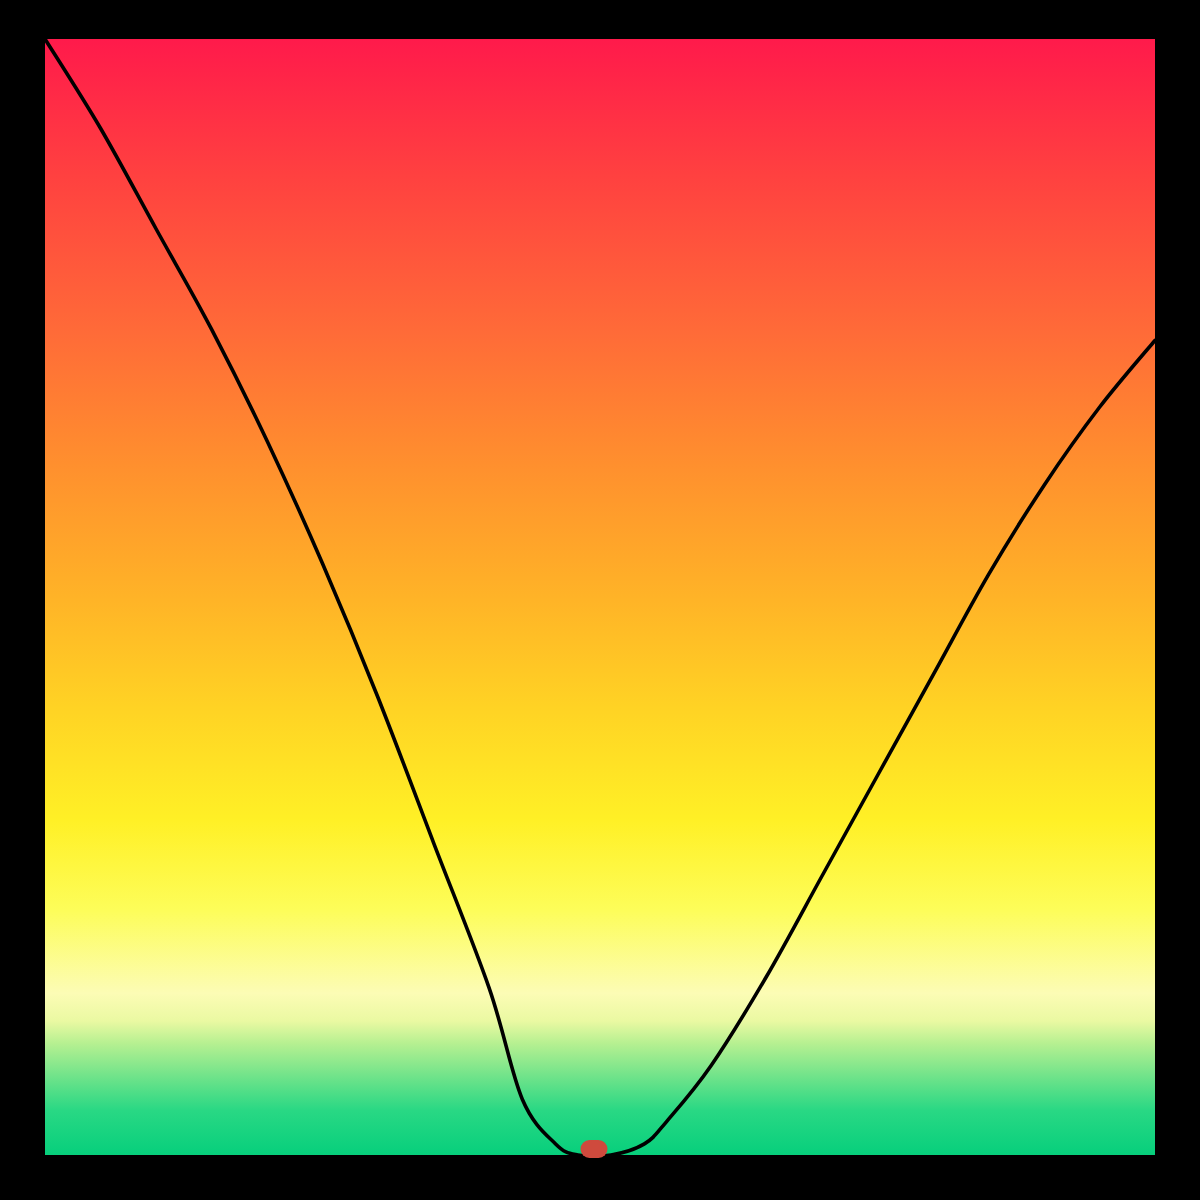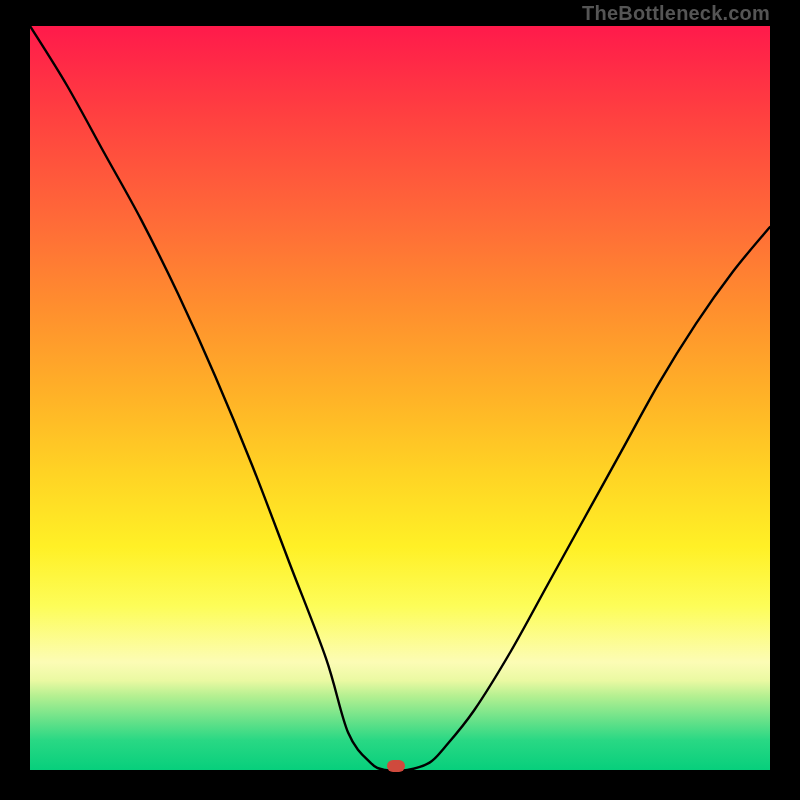--- a/index.html
+++ b/index.html
@@ -65,21 +65,20 @@
     border-radius: 6px;
     transform: translate(-50%, -50%);
     z-index: 10;
   }
 </style>
 </head>
 <body>
 
 <div class="frame">
 
-  <div class="attribution">TheBottleneck.com</div>
 
   <div class="plot-area">
     <svg class="curve" viewBox="0 0 740 744" preserveAspectRatio="none">
       <path id="curve-path" fill="none" stroke="#000" stroke-width="2.4" stroke-linecap="round" stroke-linejoin="round" d="M 0.0 0.0 C 6.2 9.9, 24.7 38.4, 37.0 59.5 C 49.3 80.6, 61.7 104.2, 74.0 126.5 C 86.3 148.8, 98.7 169.9, 111.0 193.4 C 123.3 217.0, 135.7 241.8, 148.0 267.8 C 160.3 293.9, 172.7 321.2, 185.0 349.7 C 197.3 378.2, 209.7 408.0, 222.0 439.0 C 234.3 470.0, 246.7 503.4, 259.0 535.7 C 271.3 567.9, 286.1 603.9, 296.0 632.4 C 305.9 660.9, 310.8 689.4, 318.2 706.8 C 325.6 724.2, 334.2 730.4, 340.4 736.6 C 346.6 742.8, 349.0 742.8, 355.2 744.0 C 361.4 745.2, 370.0 745.2, 377.4 744.0 C 384.8 742.8, 393.4 740.3, 399.6 736.6 C 405.8 732.8, 407.0 730.4, 414.4 721.7 C 421.8 713.0, 432.9 700.6, 444.0 684.5 C 455.1 668.4, 468.7 646.0, 481.0 625.0 C 493.3 603.9, 505.7 580.3, 518.0 558.0 C 530.3 535.7, 542.7 513.4, 555.0 491.0 C 567.3 468.7, 579.7 446.4, 592.0 424.1 C 604.3 401.8, 616.7 378.2, 629.0 357.1 C 641.3 336.0, 653.7 316.2, 666.0 297.6 C 678.3 279.0, 690.7 261.6, 703.0 245.5 C 715.3 229.4, 733.8 208.3, 740.0 200.9"></path>
     </svg>
     <div class="marker" id="marker" style="left: 366.3px; top: 739.536px;"></div>
   </div>
 
 </div>
 

